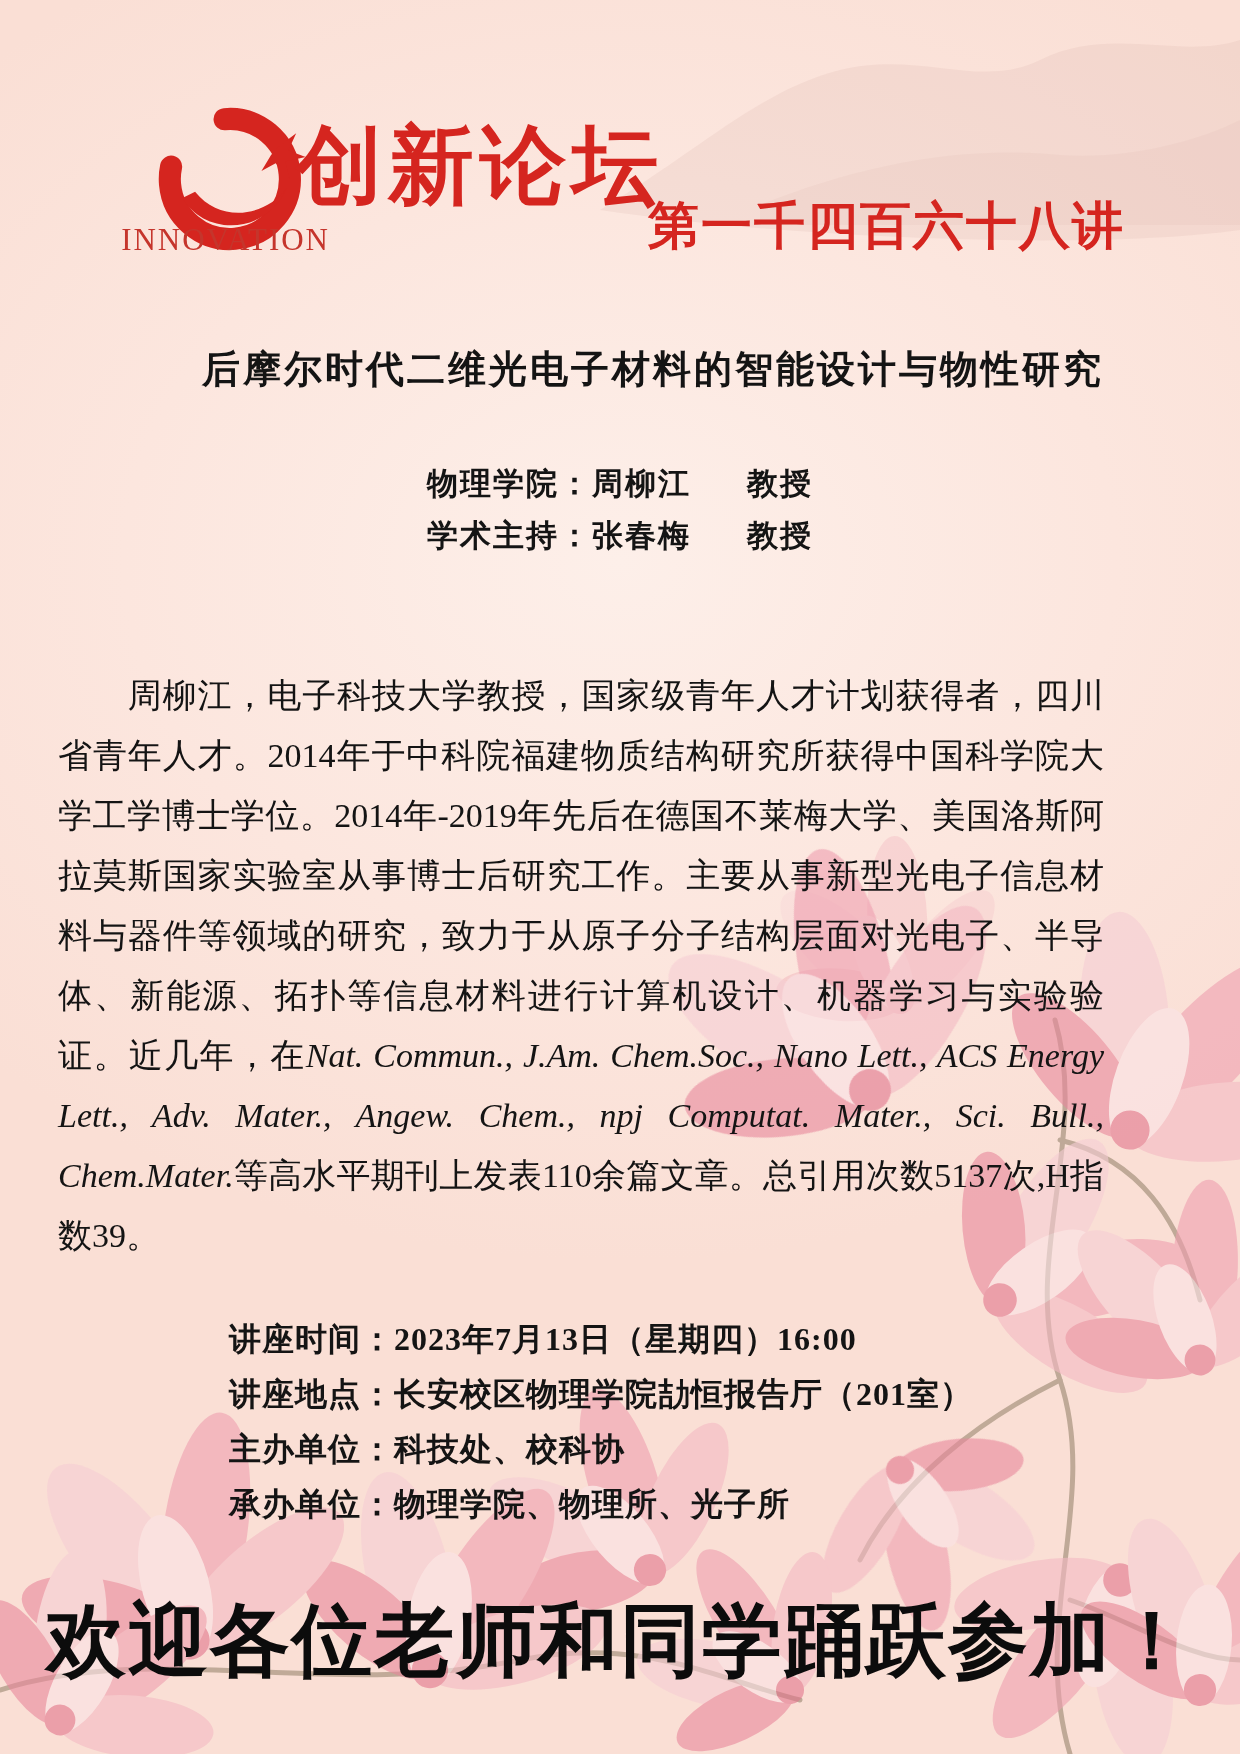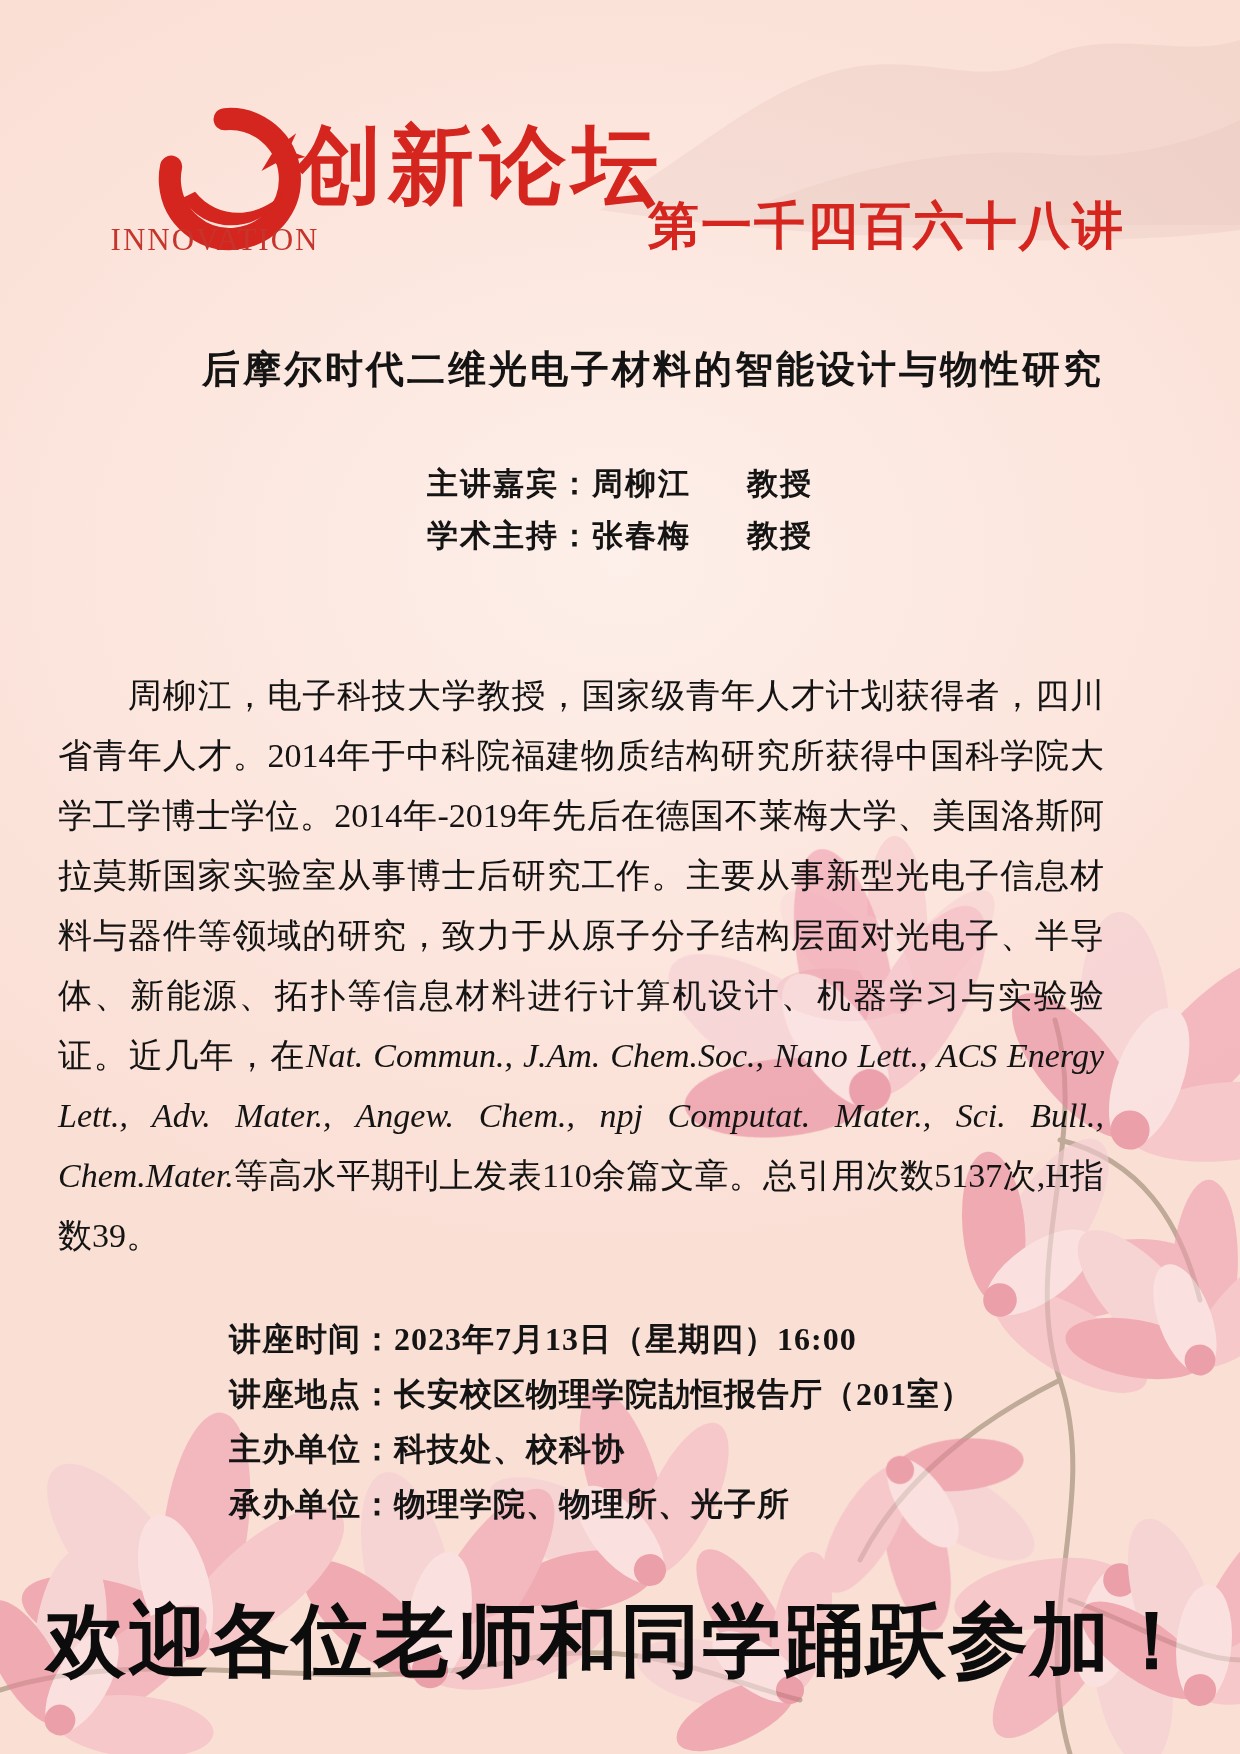--- a/index.html
+++ b/index.html
@@ -7,21 +7,21 @@
   .poster{
     position:relative;width:1240px;height:1754px;overflow:hidden;
     background:radial-gradient(ellipse 900px 700px at 50% 32%, #fdefe9 0%, #fce6de 55%, #fadfd5 100%);
   }
   .decor{position:absolute;left:0;top:0;width:1240px;height:1754px;z-index:0;pointer-events:none;}
   .content{position:absolute;left:0;top:0;width:1240px;height:1754px;z-index:1;}
 
   
   .logo-svg{position:absolute;left:138px;top:100px;}
   .brand{
-    position:absolute;left:100px;top:222px;width:230px;text-align:center;
+    position:absolute;left:100px;top:222px;width:230px;text-align:right;
     font-size:31px;letter-spacing:2px;color:#c5352c;font-family:"Liberation Serif",serif;
   }
   .forum-title{
     position:absolute;left:296px;top:118px;font-size:86px;line-height:1.1;font-weight:700;
     color:#d5251f;font-family:"Liberation Sans","DejaVu Sans",sans-serif;letter-spacing:6px;text-align:center;
   }
   .lecture-number{
     position:absolute;left:648px;top:152px;font-size:51px;font-weight:700;
     color:#d5251f;font-family:"Liberation Sans","DejaVu Sans",sans-serif;letter-spacing:2px;margin-top:40px;
   }
@@ -111,21 +111,21 @@
       <path d="M88,30 l12,-9 -5,11 11,4 -13,3 3,11 -9,-10 -9,5 6,-10 z" fill="#d5251f"></path>
     </svg>
     <div class="brand">INNOVATION</div>
     <div class="forum-title">创新论坛</div>
     <div class="lecture-number">第一千四百六十八讲</div>
 
     <div class="talk-title">后摩尔时代二维光电子材料的智能设计与物性研究</div>
 
     <div class="people">
       <div class="row">
-        <span>主讲嘉宾：</span><span>周柳江</span><span class="suffix">教授</span>
+        <span>物理学院：</span><span>周柳江</span><span class="suffix">教授</span>
       </div>
       <div class="row">
         <span>学术主持：</span><span>张春梅</span><span class="suffix">教授</span>
       </div>
     </div>
 
     <p class="bio">
       <span>周柳江，电子科技大学教授，国家级青年人才计划获得者，四川省青年人才。2014年于中科院福建物质结构研究所获得中国科学院大学工学博士学位。2014年-2019年先后在德国不莱梅大学、美国洛斯阿拉莫斯国家实验室从事博士后研究工作。主要从事新型光电子信息材料与器件等领域的研究，致力于从原子分子结构层面对光电子、半导体、新能源、拓扑等信息材料进行计算机设计、机器学习与实验验证。近几年，在</span><span class="journals">Nat. Commun., J.Am. Chem.Soc., Nano Lett., ACS Energy Lett., Adv. Mater., Angew. Chem., npj Computat. Mater., Sci. Bull., Chem.Mater.</span><span>等高水平期刊上发表110余篇文章。总引用次数5137次,H指数39。</span>
     </p>
 

